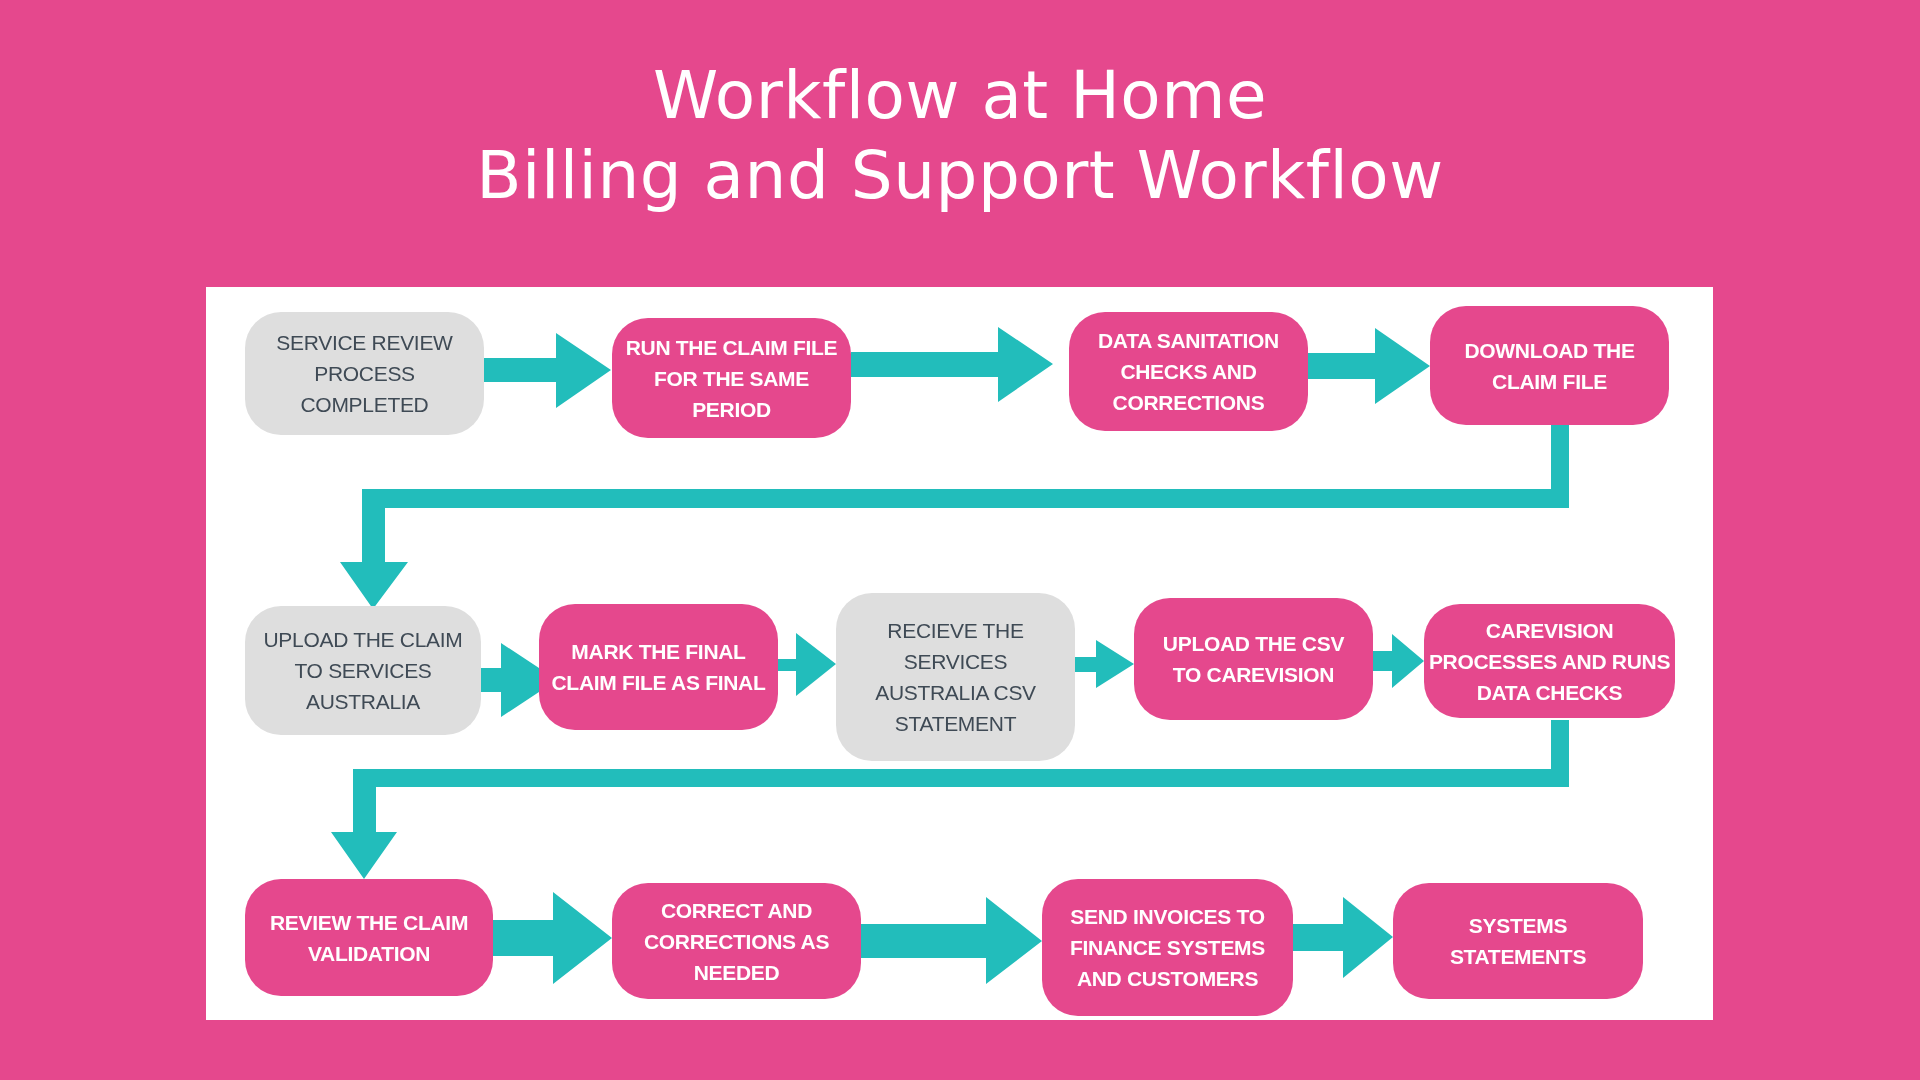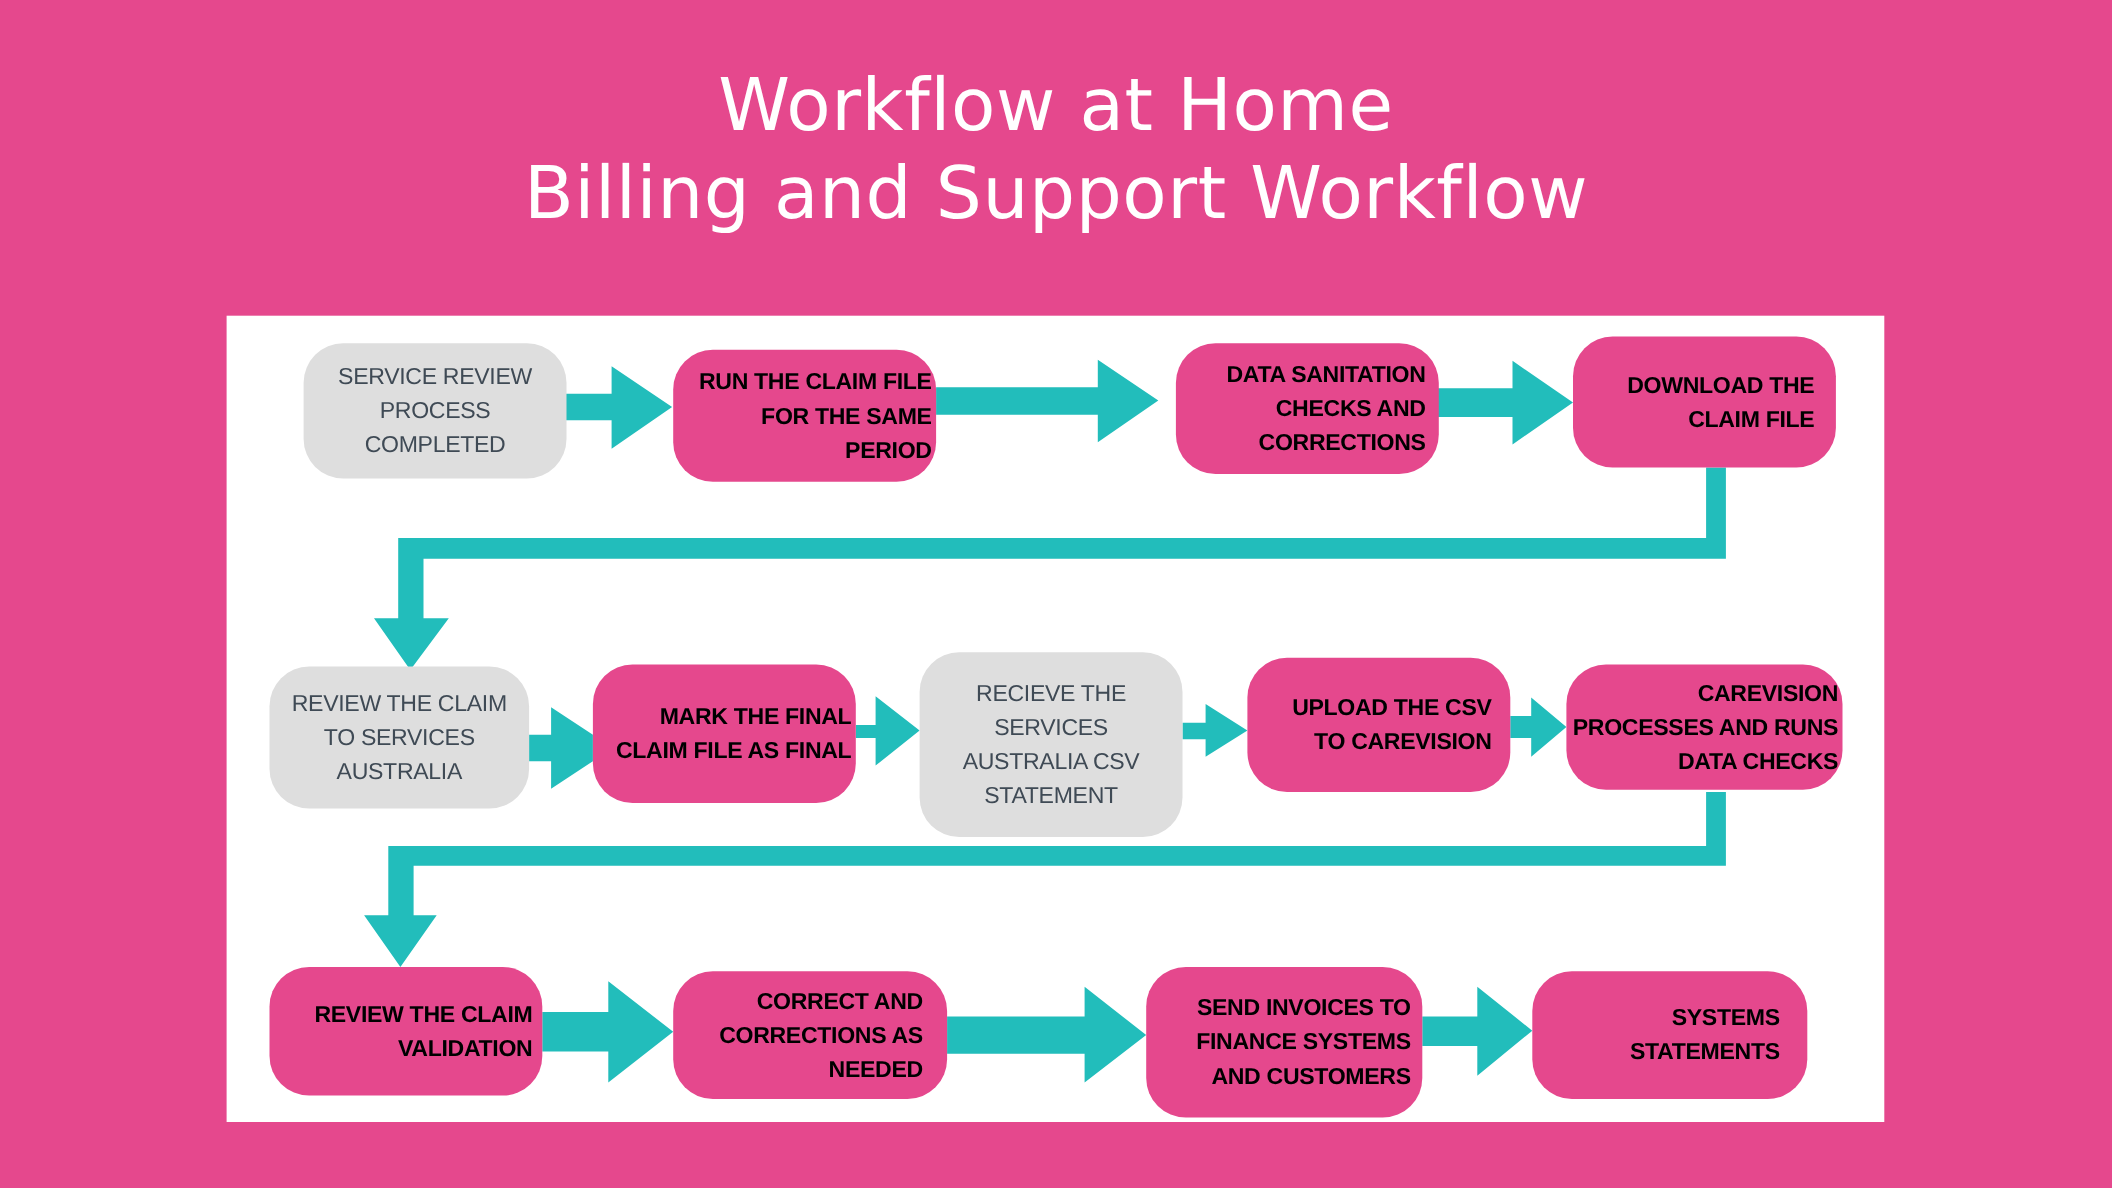--- a/index.html
+++ b/index.html
@@ -3,21 +3,21 @@
 <meta charset="utf-8">
 <style>
   html, body { margin:0; padding:0; }
   body { width:1920px; height:1080px; background:#e5488d; position:relative; overflow:hidden; font-family:"DejaVu Sans", sans-serif; }
   .title { position:absolute; left:0; width:1920px; text-align:center; color:#ffffff; font-family:"DejaVu Sans", sans-serif; font-size:66px; line-height:80px; letter-spacing:0.5px; }
   .t1 { top:56px; }
   .t2 { top:136px; }
   .panel { position:absolute; left:206px; top:287px; width:1507px; height:733px; background:#ffffff; }
   svg.arrows { position:absolute; left:0; top:0; }
   .box { position:absolute; border-radius:36px; display:flex; align-items:center; justify-content:center; text-align:center; font-family:"Liberation Sans", sans-serif; font-weight:bold; font-size:21px; line-height:31px; letter-spacing:-0.3px; box-sizing:border-box; padding:0 4px; }
-  .box.pink { background:#e5488d; color:#000000;text-align:right; }
+  .box.pink { background:#e5488d; color:#ffffff; }
   .box.gray { background:#dedede; color:#3f4a55; font-weight:normal; }
 </style>
 </head>
 <body>
 
 <div class="title t1">Workflow at Home</div>
 <div class="title t2">Billing and Support Workflow</div>
 
 <div class="panel"></div>
 
@@ -36,35 +36,35 @@
     <polygon points="1373,651 1392,651 1392,634 1424,661 1392,688 1392,671 1373,671"></polygon>
 
     <polygon points="1551,720 1569,720 1569,787 376,787 376,832 397,832 364,879 331,832 353,832 353,769 1551,769"></polygon>
 
     <polygon points="493,920 553,920 553,892 612,938 553,984 553,956 493,956"></polygon>
     <polygon points="861,924 986,924 986,897 1042,941 986,984 986,958 861,958"></polygon>
     <polygon points="1293,924 1343,924 1343,897 1393,937 1343,978 1343,951 1293,951"></polygon>
   </g>
 </svg>
 
-<div class="box gray" style="left:245px;top:312px;width:239px;height:123px;margin-left:31px;">
+<div class="box gray" style="left:245px;top:312px;width:239px;height:123px;">
     <span style="width:200px">SERVICE REVIEW PROCESS COMPLETED</span>
   </div>
 <div class="box pink" style="left:612px;top:318px;width:239px;height:120px;">
     <span style="width:235px">RUN THE CLAIM FILE FOR THE SAME PERIOD</span>
   </div>
 <div class="box pink" style="left:1053px;top:312px;width:239px;height:119px;margin-left:16px;">
     <span style="width:215px">DATA SANITATION CHECKS AND CORRECTIONS</span>
   </div>
 <div class="box pink" style="left:1430px;top:306px;width:239px;height:119px;">
     <span style="width:200px">DOWNLOAD THE CLAIM FILE</span>
   </div>
 
 <div class="box gray" style="left:245px;top:606px;width:236px;height:129px;">
-    <span style="width:232px">REVIEW THE CLAIM TO SERVICES AUSTRALIA</span>
+    <span style="width:232px">UPLOAD THE CLAIM TO SERVICES AUSTRALIA</span>
   </div>
 <div class="box pink" style="left:539px;top:604px;width:239px;height:126px;">
     <span style="width:235px">MARK THE FINAL CLAIM FILE AS FINAL</span>
   </div>
 <div class="box gray" style="left:836px;top:593px;width:239px;height:168px;">
     <span style="width:200px">RECIEVE THE SERVICES AUSTRALIA CSV STATEMENT</span>
   </div>
 <div class="box pink" style="left:1134px;top:598px;width:239px;height:122px;">
     <span style="width:205px">UPLOAD THE CSV TO CAREVISION</span>
   </div>

